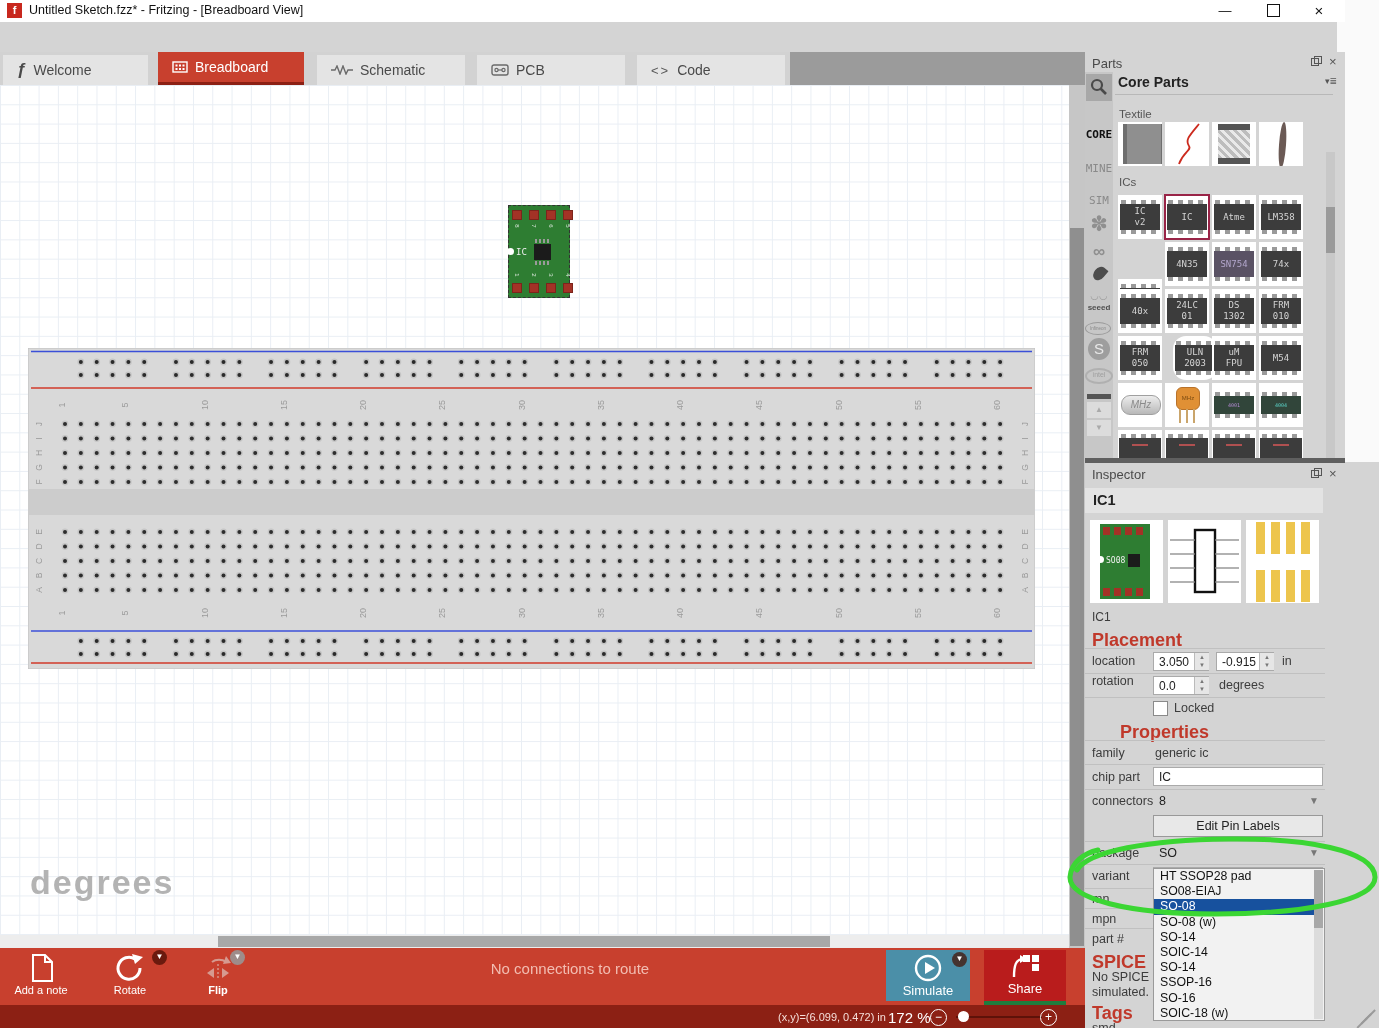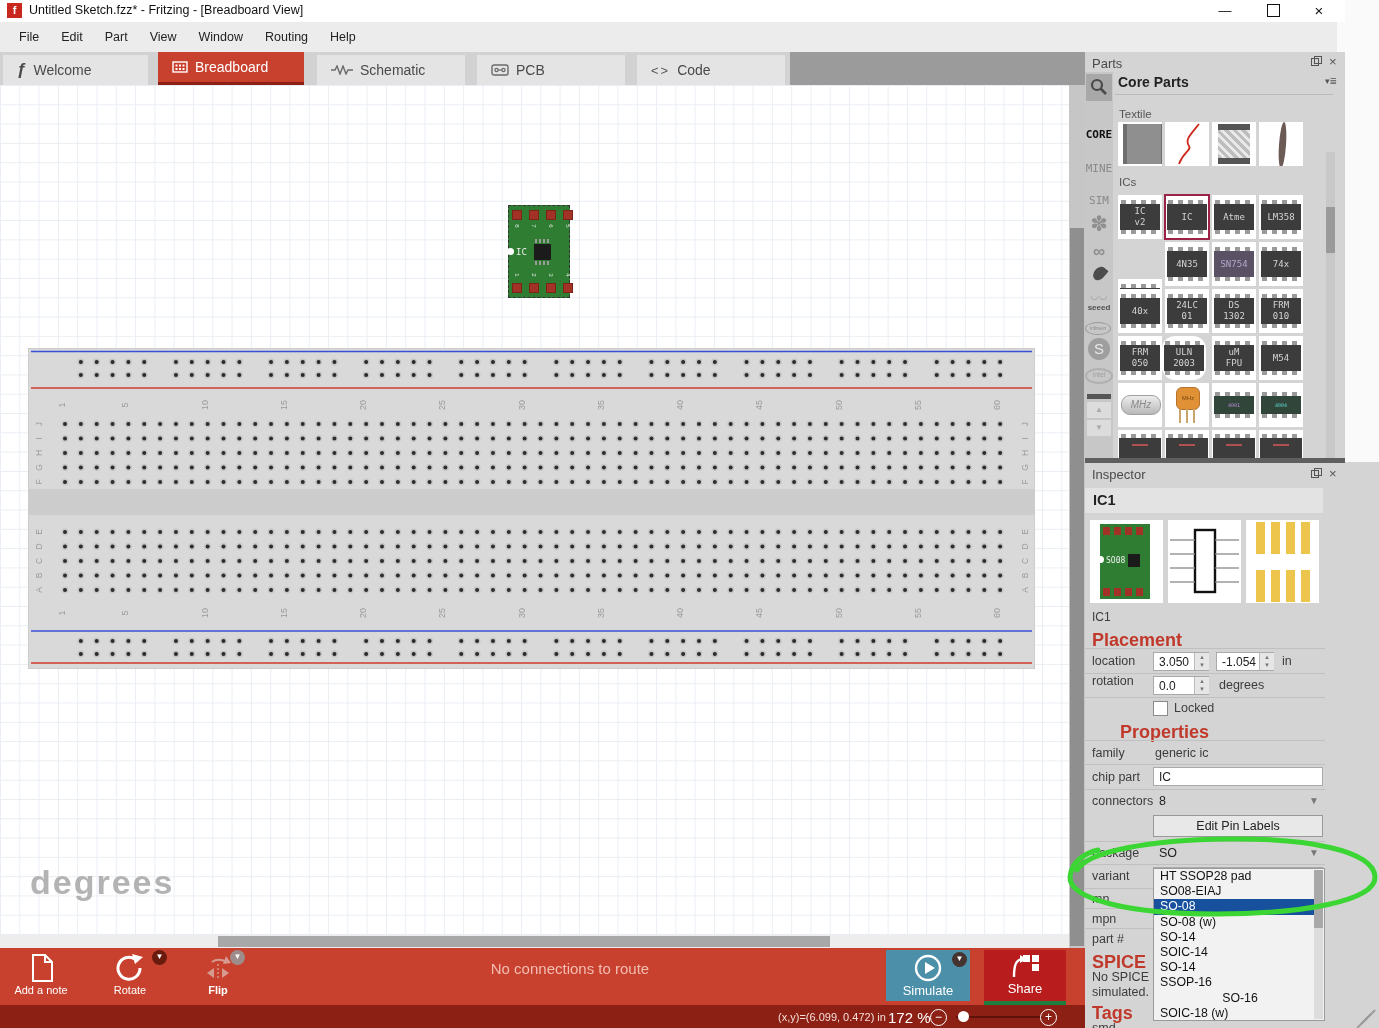--- a/index.html
+++ b/index.html
@@ -83,29 +83,20 @@
 <div id="app">
 
 <div class="abs" id="titlebar">
   <div class="abs" id="appicon">f</div>
   <div class="abs" id="titletext">Untitled Sketch.fzz* - Fritzing - [Breadboard View]</div>
   <div class="abs winbtn" style="left:1210px;">—</div>
   <div class="abs winbtn" style="left:1258px;font-size:11px;"><span style="display:inline-block;width:11px;height:11px;border:1.5px solid #111;margin-top:4px;"></span></div>
   <div class="abs winbtn" style="left:1304px;font-size:15px;">×</div>
 </div>
 
-<div class="abs" id="menubar">
-      <div class="menu-item">File</div>
-      <div class="menu-item">Edit</div>
-      <div class="menu-item">Part</div>
-      <div class="menu-item">View</div>
-      <div class="menu-item">Window</div>
-      <div class="menu-item">Routing</div>
-      <div class="menu-item">Help</div>
-    </div>
 <div class="abs" id="menubar-right"></div>
 
 <div class="abs" id="tabstrip"></div>
 <div class="abs" id="tabstrip-dark"></div>
 
 <div class="abs tab" style="left:3px;width:145px;">
   <span style="font-weight:bold;font-size:17px;color:#4a4a4a;">ƒ</span>
   <span>Welcome</span>
 </div>
 <div class="abs tab active" style="left:158px;width:146px;">
@@ -2055,21 +2046,21 @@
         <div class="chiptext">FRM
 010</div>
       </div>
       <div class="pcell" style="left: 33px; top: 284px;">
         <div class="chiplegs" style="top: 5px;"></div>
         <div class="chiplegs" style="top: 35px;"></div>
         <div class="chipbody"></div>
         <div class="chiptext">FRM
 050</div>
       </div>
-      <div class="pcell" style="left: 77px; top: 284px; border-radius: 13px;">
+      <div class="pcell" style="left: 88px; top: 284px; border-radius: 13px;">
         <div class="chiplegs" style="top: 5px;"></div>
         <div class="chiplegs" style="top: 35px;"></div>
         <div class="chipbody"></div>
         <div class="chiptext">ULN
 2003</div>
       </div>
       <div class="pcell" style="left: 127px; top: 284px;">
         <div class="chiplegs" style="top: 5px;"></div>
         <div class="chiplegs" style="top: 35px;"></div>
         <div class="chipbody"></div>
@@ -2179,21 +2170,21 @@
     </svg>
   </div>
 
   <div class="abs ilabel" style="left:7px;top:146px;font-size:12px;">IC1</div>
   <div class="abs redhead" style="left:7px;top:166px;">Placement</div>
 
   <div class="sep" style="top:184px;"></div>
   <div class="abs ilabel" style="left:7px;top:190px;">location</div>
   <div class="spinbox" style="left:68px;top:188px;width:56px;">3.050</div>
   <div class="spinarrows" style="left:109px;top:189px;">▲<br>▼</div>
-  <div class="spinbox" style="left:131px;top:188px;width:58px;">-1.054</div>
+  <div class="spinbox" style="left:131px;top:188px;width:58px;">-0.915</div>
   <div class="spinarrows" style="left:174px;top:189px;">▲<br>▼</div>
   <div class="abs ilabel" style="left:197px;top:190px;">in</div>
 
   <div class="sep" style="top:209px;"></div>
   <div class="abs ilabel" style="left:7px;top:210px;">rotation</div>
   <div class="spinbox" style="left:68px;top:212px;width:56px;">0.0</div>
   <div class="spinarrows" style="left:109px;top:213px;">▲<br>▼</div>
   <div class="abs ilabel" style="left:134px;top:214px;">degrees</div>
 
   <div class="sep" style="top:233px;"></div>
@@ -2252,21 +2243,21 @@
       <div class="abs" style="left:0;top:0;width:9px;height:58px;background:#a8a8a8;"></div>
     </div>
   <div class="listitem" style="width: 160px;">HT SSOP28 pad</div>
         <div class="listitem" style="width: 160px;">SO08-EIAJ</div>
         <div class="listitem sel" style="width: 160px;">SO-08</div>
         <div class="listitem" style="width: 160px;">SO-08 (w)</div>
         <div class="listitem" style="width: 160px;">SO-14</div>
         <div class="listitem" style="width: 160px;">SOIC-14</div>
         <div class="listitem" style="width: 160px;">SO-14</div>
         <div class="listitem" style="width: 160px;">SSOP-16</div>
-        <div class="listitem" style="width: 160px; text-align: center;">SO-16</div>
+        <div class="listitem" style="width: 160px;">SO-16</div>
         <div class="listitem" style="width: 160px;">SOIC-18 (w)</div>
       </div>
 
   <div class="abs" id="grip" style="left:268px;top:546px;width:18px;height:16px;">
     <div style="left:2px;top:12px;"></div>
         <div style="left:6px;top:8px;"></div>
         <div style="left:10px;top:4px;"></div>
   </div>
 </div>
 

